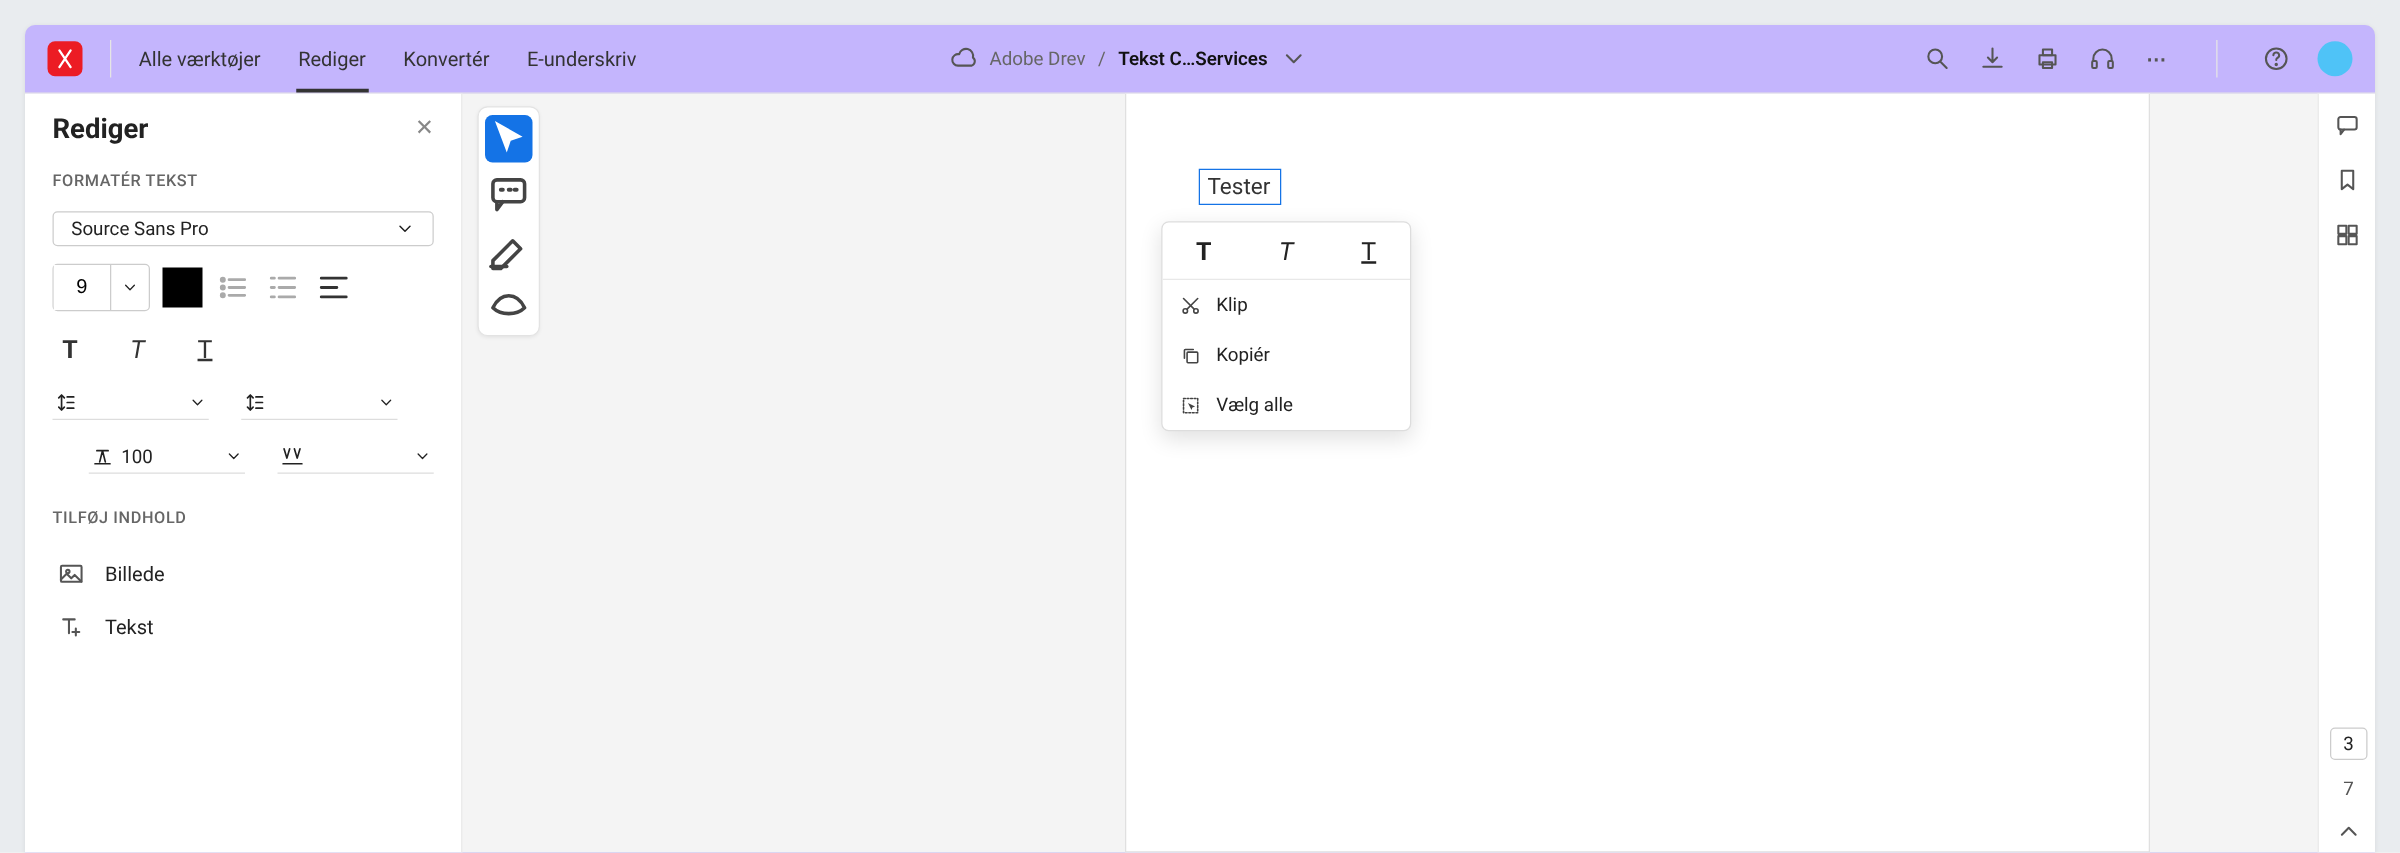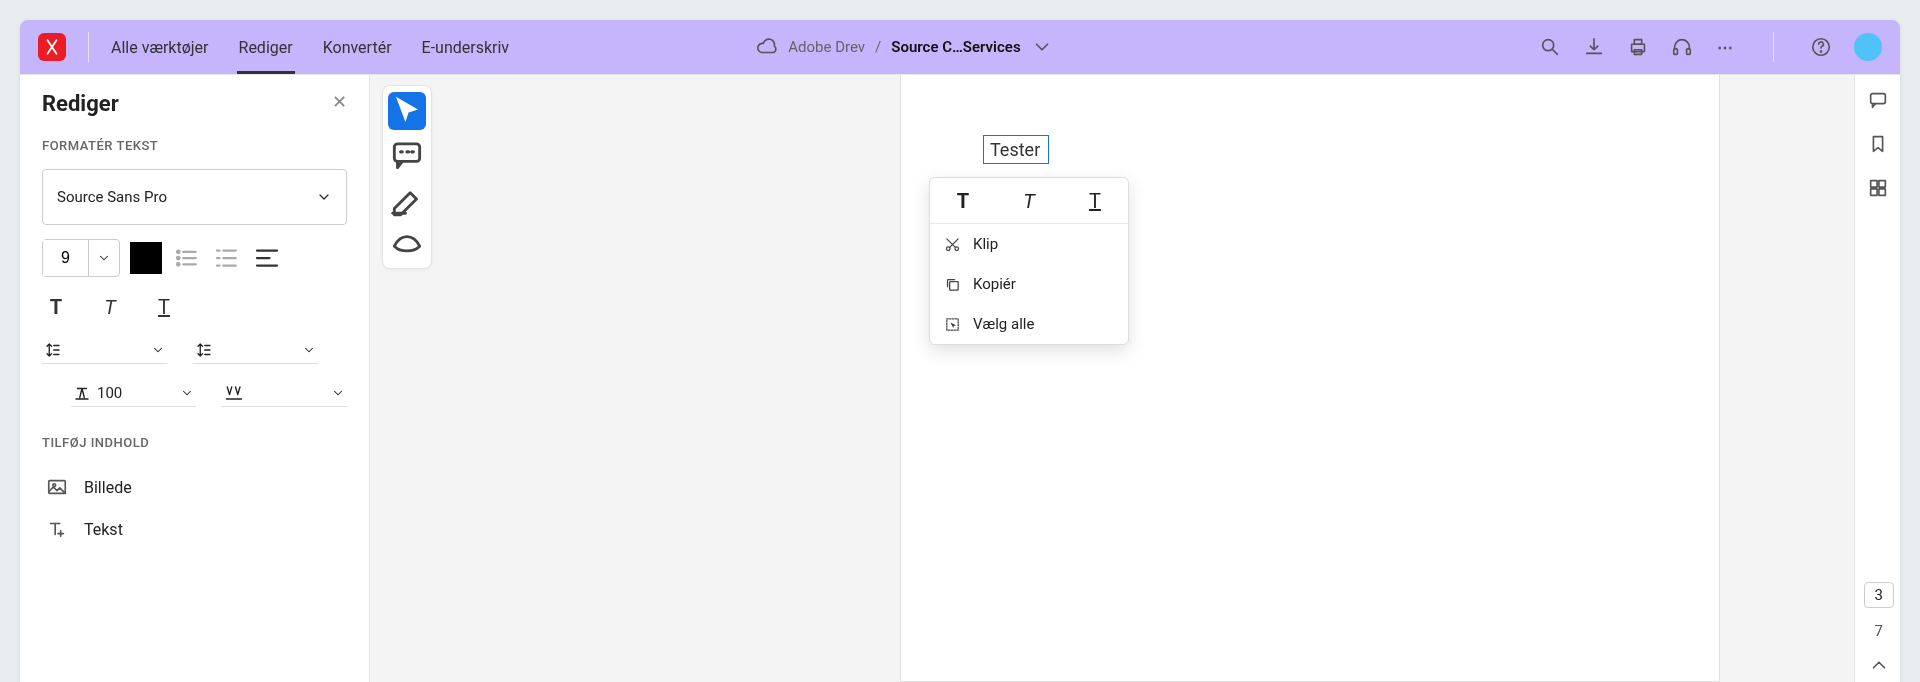--- a/index.html
+++ b/index.html
@@ -48,21 +48,21 @@
     width: 350px;
     background: #fff;
     border-right: 1px solid #e5e5e5;
     padding: 16px 22px;
     overflow: auto;
   }
   .side-panel-header { display: flex; justify-content: space-between; align-items: start; margin-bottom: 22px; }
   .side-panel-title { font-size: 22px; font-weight: 700; }
   .close-x { font-size: 18px; color: #888; cursor: pointer; }
   .section-label { font-size: 13px; letter-spacing: .5px; color: #666; margin-bottom: 16px; font-weight: 500; }
-  .font-select { width: 100%; height: 56px; border: 1px solid #ccc; border-radius: 4px; display: flex; align-items: center; padding: 0 14px; font-size: 15px; justify-content: space-between; cursor: pointer; margin-bottom: 14px; }
+  .font-select { width: 100%; height: 28px; border: 1px solid #ccc; border-radius: 4px; display: flex; align-items: center; padding: 0 14px; font-size: 15px; justify-content: space-between; cursor: pointer; margin-bottom: 14px; }
   .row { display: flex; align-items: center; gap: 10px; margin-bottom: 16px; }
   .size-wrap { display: flex; border: 1px solid #ccc; border-radius: 4px; height: 38px; }
   .size-input { width: 46px; text-align: center; border: none; font-size: 16px; outline: none; border-right: 1px solid #ccc; }
   .size-dd { width: 30px; display:flex; align-items:center; justify-content:center; cursor:pointer; }
   .color-swatch { width: 32px; height: 32px; background: #000; cursor: pointer; }
   .fmt-btn { width: 30px; height: 30px; display: flex; align-items: center; justify-content: center; color: #aaa; cursor: pointer; }
   .fmt-btn2 { width: 28px; height: 28px; display: flex; align-items: center; justify-content: center; color: #333; cursor: pointer; font-size: 20px; }
   .ddctrl { display:flex; align-items:center; gap:6px; border-bottom: 1px solid #ddd; padding: 4px 2px; width: 125px; cursor:pointer; justify-content: space-between; }
   .ddctrl .lead { display:flex; align-items:center; gap:6px; }
   .ddctrl .val { font-size: 15px; width: 40px; }
@@ -81,21 +81,21 @@
     padding: 6px 0; gap: 6px;
     box-shadow: 0 1px 3px rgba(0,0,0,0.06);
   }
   .ftool { width: 38px; height: 38px; border-radius: 6px; display:flex; align-items:center; justify-content:center; cursor:pointer; color:#444; }
   .ftool.active { background: #1473e6; color: #fff; }
   
   
   .doc-canvas { flex:1; position:relative; }
   .page { position:absolute; left:530px; right:180px; top:0; bottom:0; background:#fff; border: 1px solid #e0e0e0; border-top:none; }
   .text-box {
-    position:absolute; left:82px; top:60px;
+    position:absolute; left:58px; top:60px;
     border: 1.5px solid #1473e6;
     padding: 3px 8px 3px 6px;
     font-size: 18px; color:#333;
   }
   
   .ctx {
     position:absolute; left:28px; top:102px; width: 200px; background:#fff;
     border: 1px solid #ddd; border-radius: 6px; box-shadow: 0 6px 18px rgba(0,0,0,0.12);
     overflow:hidden;
   }
@@ -133,21 +133,21 @@
       <div class="nav-tab">E-underskriv</div>
     </div>
     <div class="breadcrumb-wrap">
       <span class="icon-btn">
         <svg viewBox="0 0 24 24">
             <path d="M7 18a5 5 0 1 1 1-9.9A6 6 0 0 1 20 11a4 4 0 0 1-1 7H7z"></path>
           </svg>
       </span>
       <span>Adobe Drev</span>
       <span>/</span>
-      <span class="doc">Source C…Services</span>
+      <span class="doc">Tekst C…Services</span>
       <span class="icon-btn">
           <svg viewBox="0 0 24 24">
             <path d="M6 9l6 6 6-6"></path>
           </svg>
         </span>
     </div>
     <div class="top-actions">
       <span class="icon-btn">
           <svg viewBox="0 0 24 24">
             <circle cx="10" cy="10" r="6"></circle>

